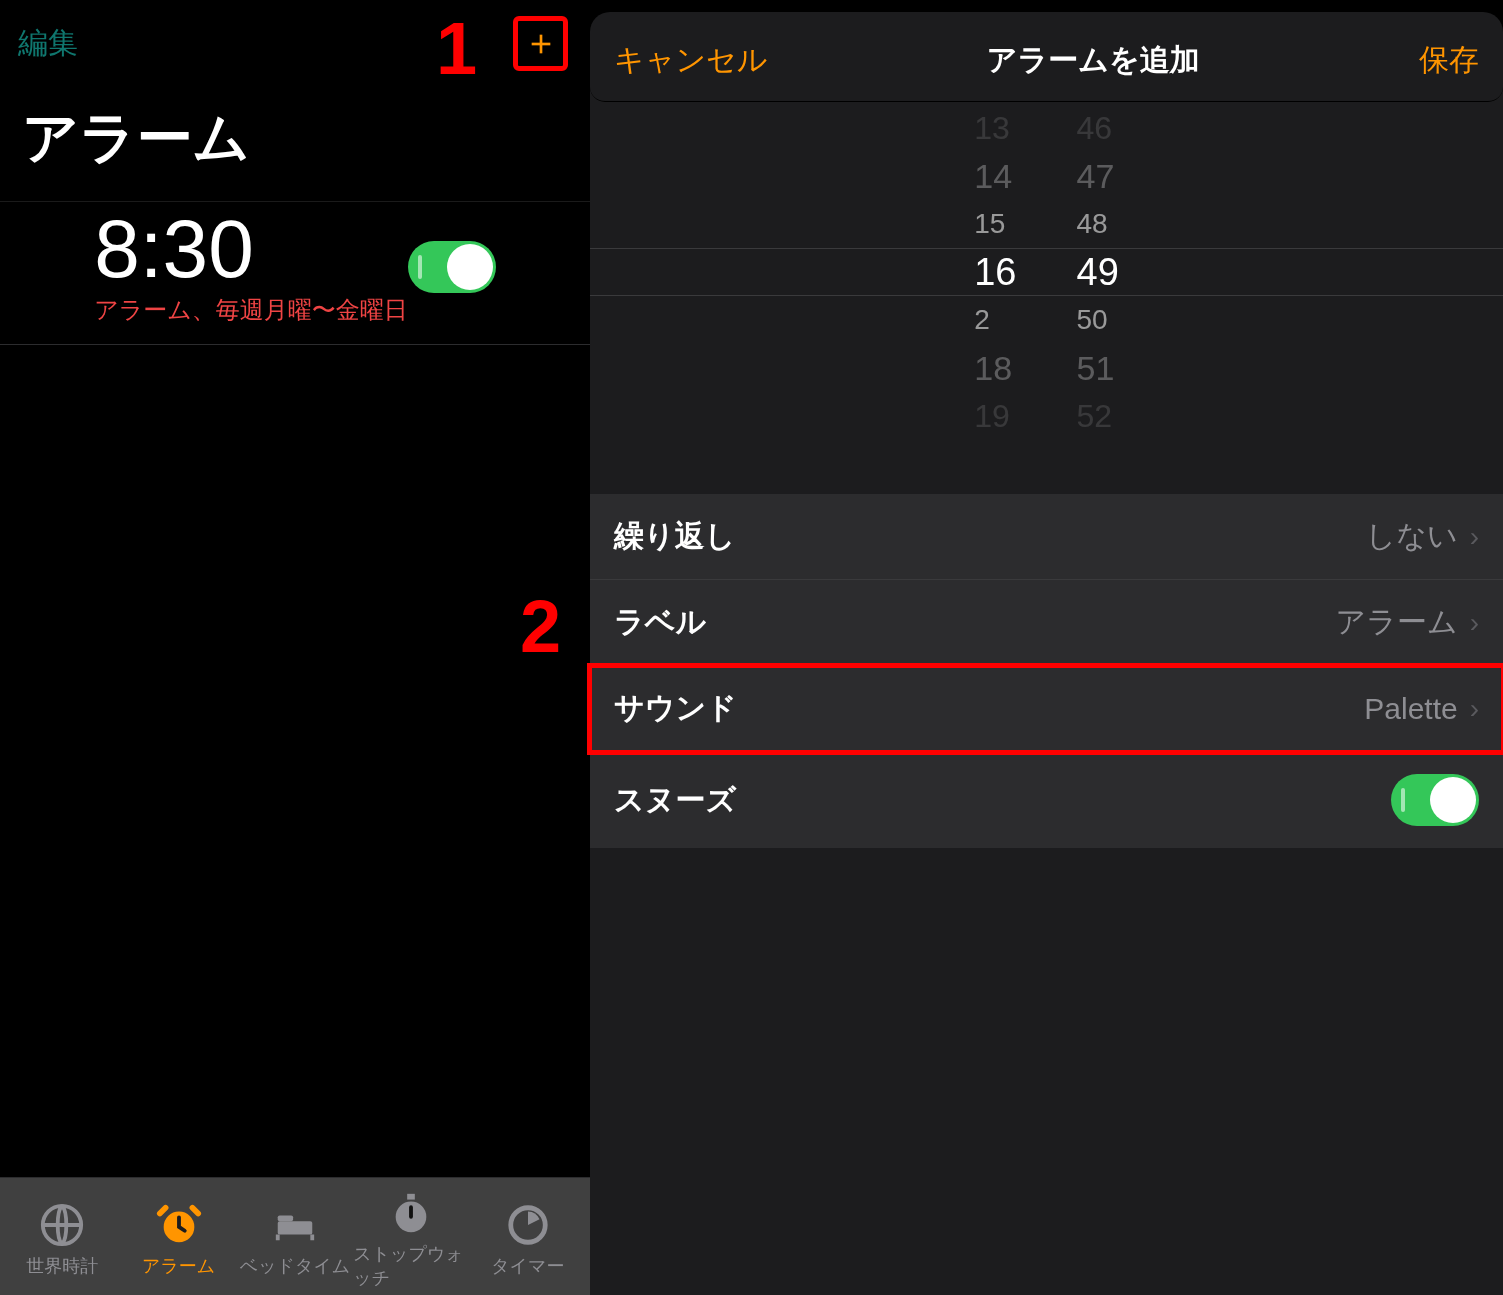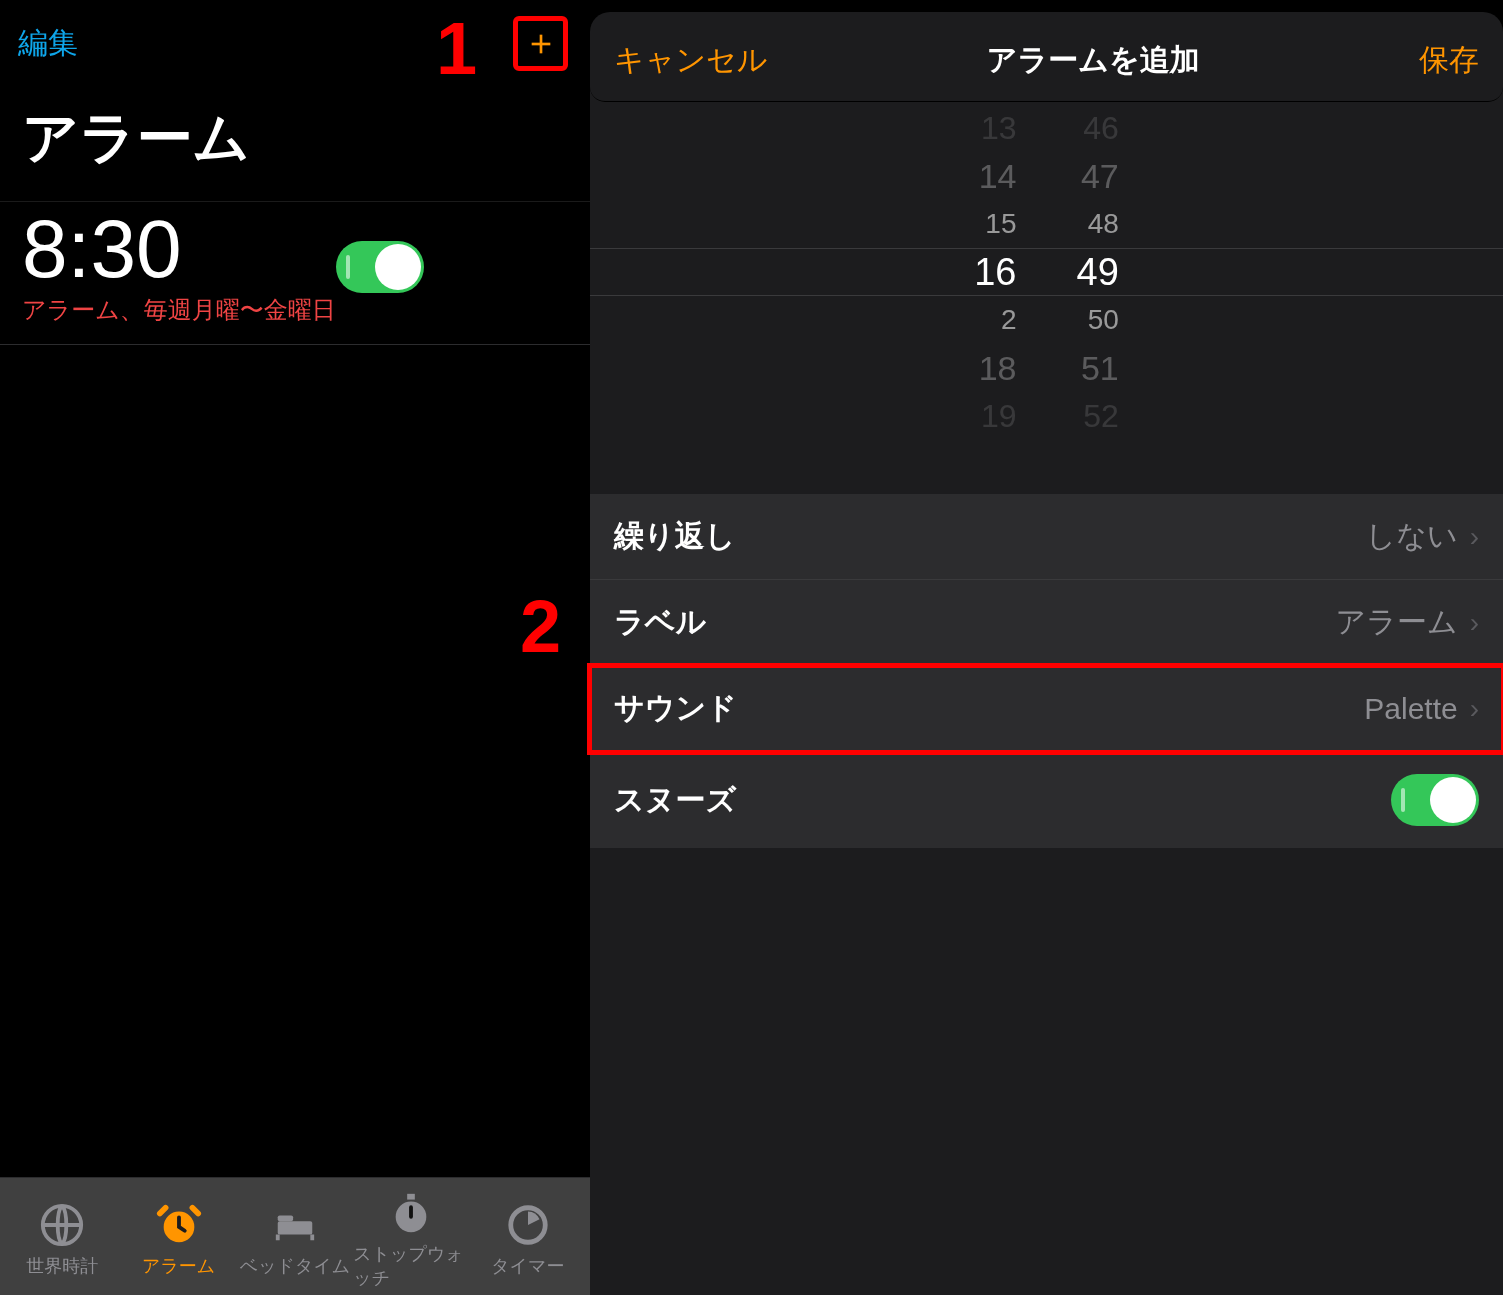--- a/index.html
+++ b/index.html
@@ -32,21 +32,21 @@
   }
 
   
   .left-header {
     display: flex;
     justify-content: space-between;
     align-items: center;
     padding: 16px 18px 10px 18px;
   }
   .edit-btn {
-    color: #0ea5e9;
+    color: #0f766e;
     font-size: 30px;
     font-weight: 400;
   }
   .add-button {
     width: 55px;
     height: 55px;
     display: flex;
     align-items: center;
     justify-content: center;
     border: 5px solid red;
@@ -55,21 +55,21 @@
   }
   .add-button svg { display:block; }
   .left-title {
     font-size: 56px;
     font-weight: 700;
     padding: 20px 22px 24px 22px;
   }
   .alarm-row {
     display: flex;
     align-items: center;
-    justify-content: flex-start;
+    justify-content: center;
     padding: 0 22px 18px 22px;
     border-bottom: 1px solid #2c2c2e;
     border-top: 1px solid #1a1a1a;
     padding-top: 6px;
   }
   .alarm-time {
     font-size: 82px;
     font-weight: 300;
     line-height: 1;
   }
@@ -163,21 +163,21 @@
   .picker {
     height: 340px;
     position: relative;
     display: flex;
     justify-content: center;
     align-items: center;
     gap: 60px;
     font-variant-numeric: tabular-nums;
     background: #1c1c1e;
   }
-  .picker-col { text-align: right; }
+  .picker-col { text-align: left; }
   .pval {
     font-size: 38px;
     color: #fff;
     height: 48px;
     line-height: 48px;
   }
   .pval.dim1 { opacity: .55; font-size:28px;}
   .pval.dim2 { opacity: .28; font-size:34px;}
   .pval.dim3 { opacity: .12; font-size:32px;}
   .picker-select-lines {

